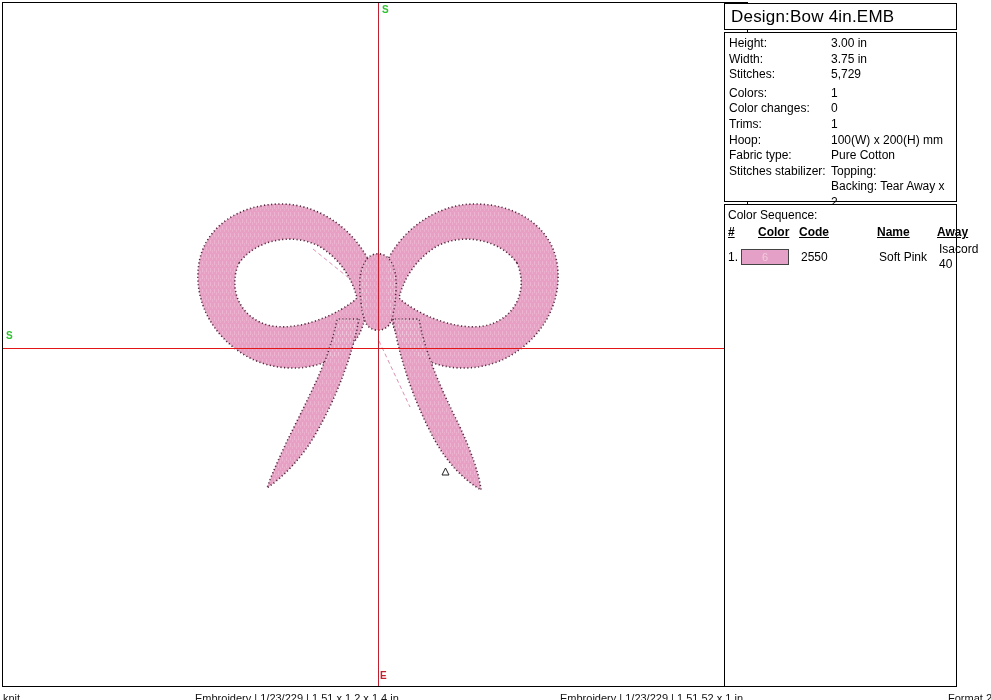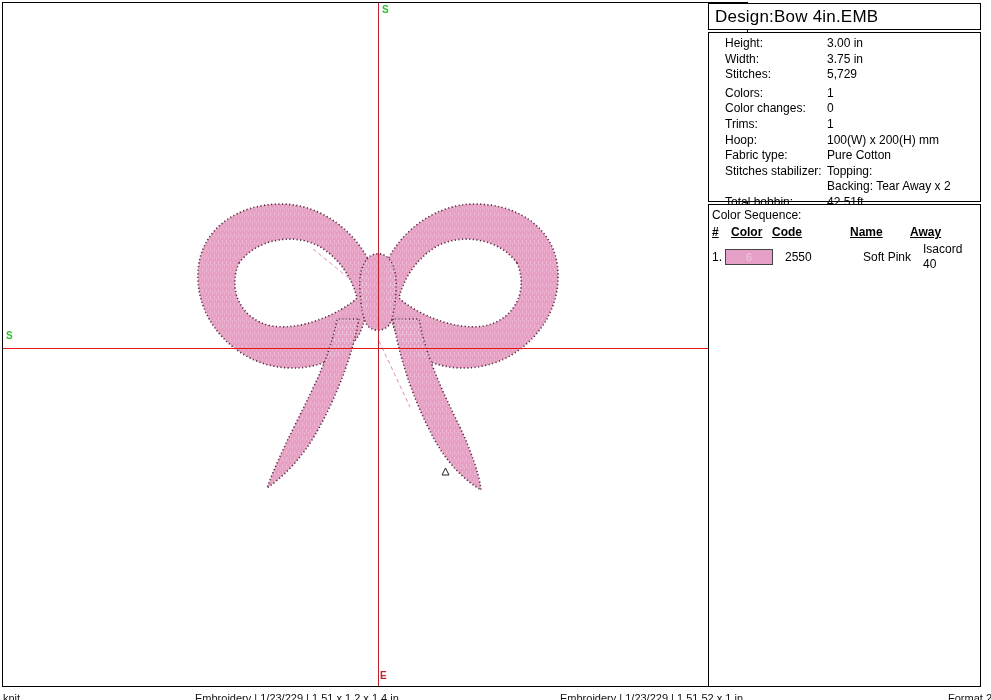--- a/index.html
+++ b/index.html
@@ -16,37 +16,37 @@
   .vline{position:absolute;left:375px;top:0;width:0;height:100%;border-left:1px solid #c01f2f;}
   .marker{position:absolute;font-size:10px;font-weight:bold;line-height:10px;}
   .marker.start{color:#2ec22e;}
   .marker.end{color:#c2222e;}
   .m-top{left:379px;top:2px;}
   .m-left{left:3px;top:328px;}
   .m-right{left:733px;top:331px;}
   .m-bottom{left:377px;top:668px;}
   .bow-svg{position:absolute;left:0;top:0;}
   
-  .panel{position:absolute;left:708px;top:3px;width:273px;}
+  .panel{position:absolute;left:724px;top:3px;width:233px;}
   .panel .box{border:1px solid #000;background:#fff;box-sizing:border-box;}
   .title-box{height:27px;display:flex;align-items:center;padding-left:6px;
     font-size:17px;letter-spacing:0.2px;}
   .props-box{margin-top:2px;height:170px;padding:3px 2px 0 4px;font-size:12px;}
   .prow{display:flex;line-height:15.6px;}
-  .prow .lab{width:102px;flex:none;margin-left:12px;}
+  .prow .lab{width:102px;flex:none;}
   .prow .val{flex:1;}
   .prow.gap{margin-top:3px;justify-content:flex-end;}
   .val .line2{display:block;}
   
   .seq-box{margin-top:2px;height:483px;padding:3px 2px 0 3px;font-size:12px;position:relative;}
   .seq-title{line-height:15px;}
   .seq-head{display:flex;font-weight:bold;margin-top:2px;line-height:15px;}
   .seq-head span{text-decoration:underline;}
   .c-idx{width:19px;flex:none;}
-  .c-color{width:41px;flex:none;}
+  .c-color{width:41px;flex:none;margin-left:11px;}
   .c-code{width:34px;flex:none;}
   .c-name{width:60px;flex:none;padding-left:44px;}
   .c-chart{flex:1;}
   .seq-row{display:flex;align-items:center;margin-top:2px;line-height:15px;}
   .seq-row .c-idx{width:13px;}
   .swatch{
     width:46px;height:14px;flex:none;margin-right:12px;
     border:1px solid #444;display:flex;align-items:center;justify-content:center;
     font-size:11px;color:#f2cade;
   }

